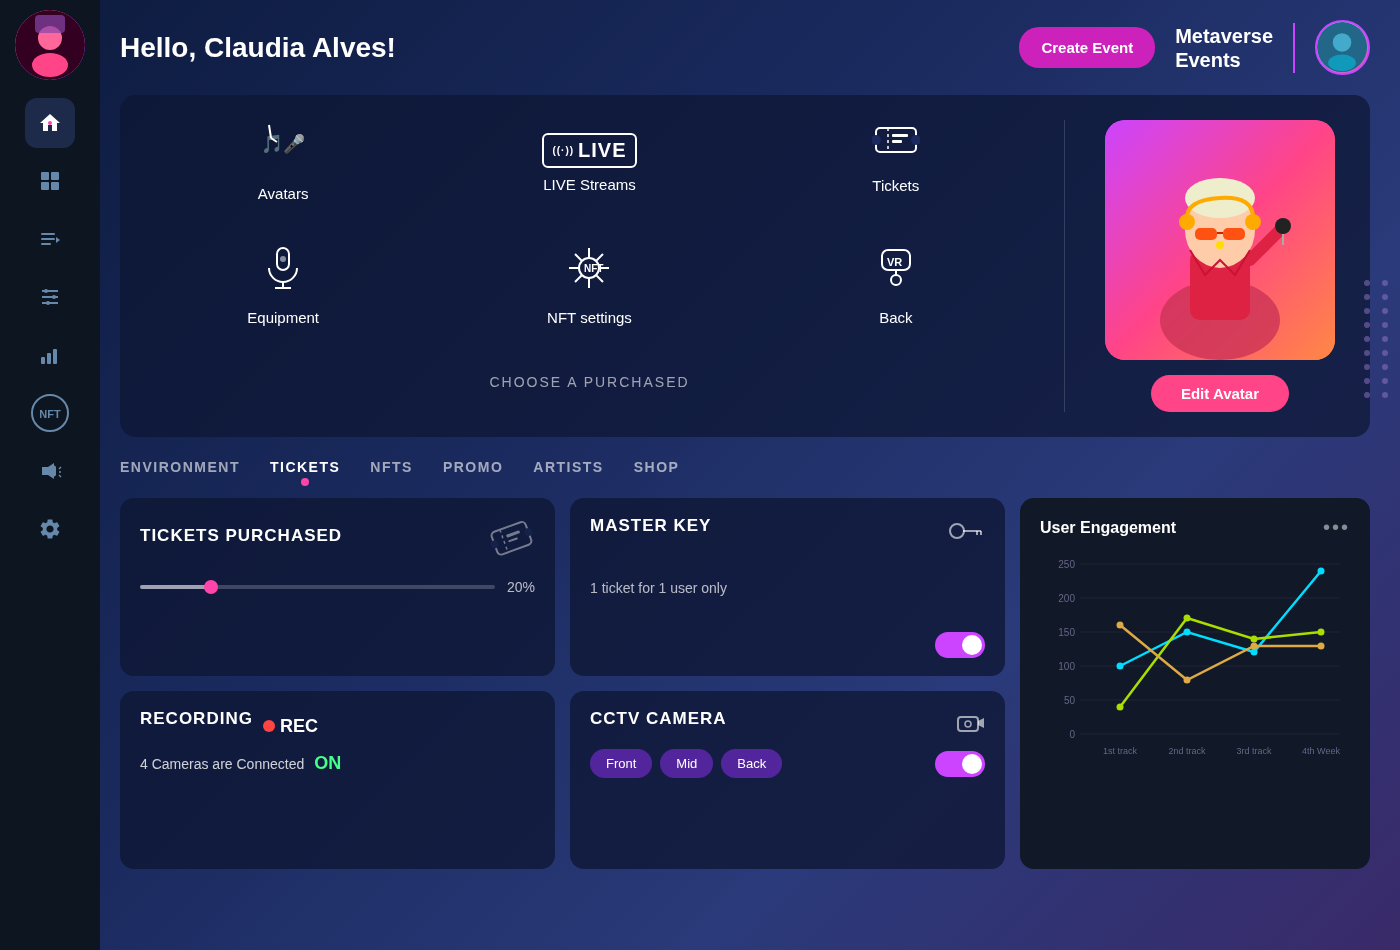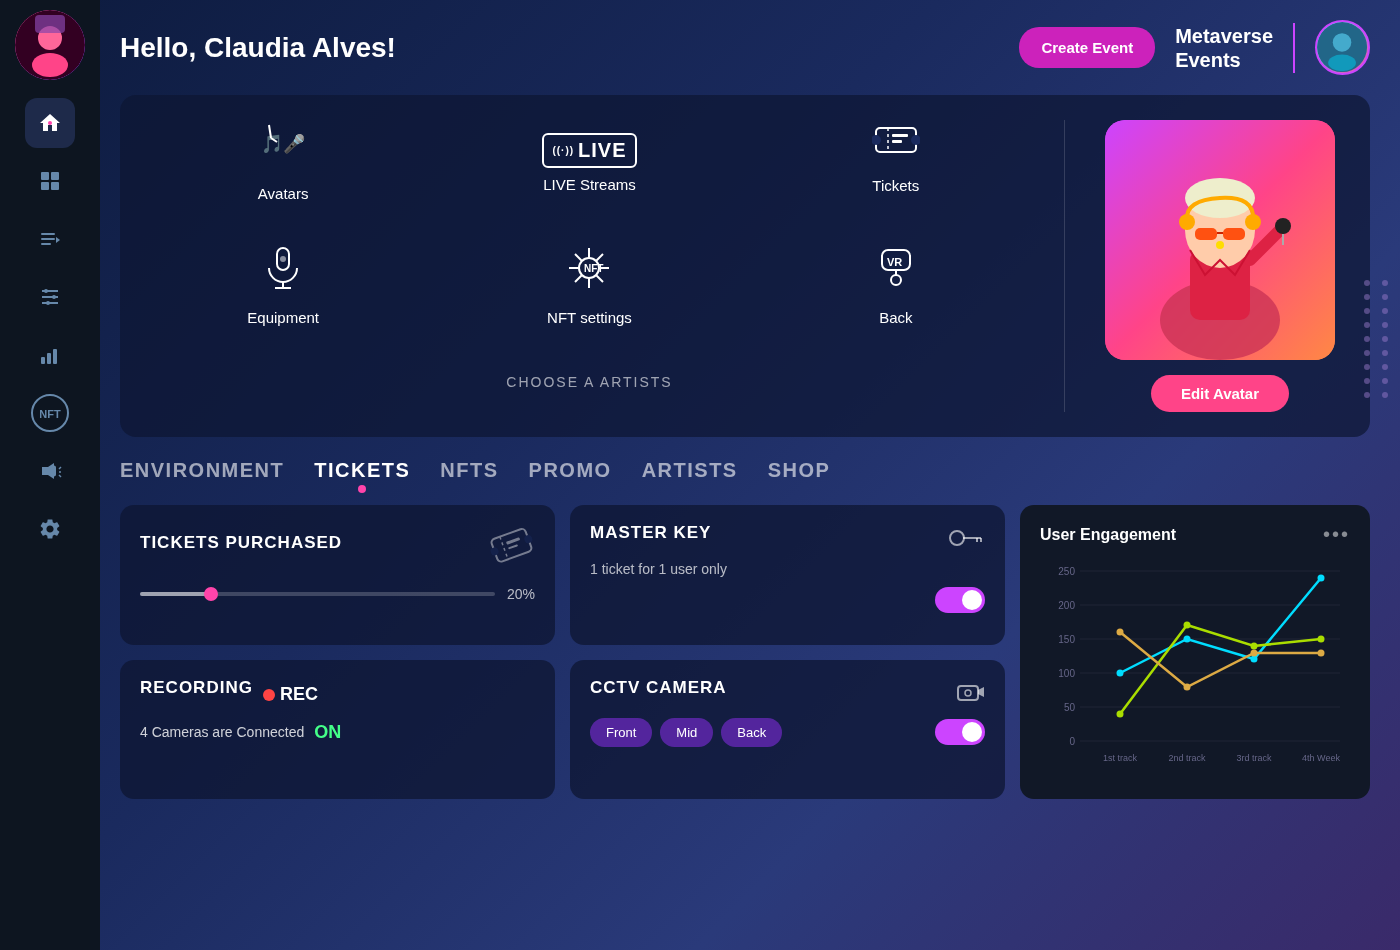--- a/index.html
+++ b/index.html
@@ -186,21 +186,21 @@
     }
 
     
     .tabs-row {
       display: flex;
       gap: 30px;
       margin-bottom: 18px;
     }
     .tab {
       color: rgba(255,255,255,0.6);
-      font-size: 20px;
+      font-size: 14px;
       font-weight: 600;
       letter-spacing: 1.5px;
       cursor: pointer;
       padding-bottom: 5px;
     }
     .tab.active {
       color: white;
       position: relative;
     }
     .tab.active::after {
@@ -282,21 +282,21 @@
       top: -5px;
       left: 20%;
       transform: translateX(-50%);
     }
     .slider-pct {
       font-size: 14px;
       color: rgba(255,255,255,0.7);
     }
 
     
-    .master-key-card { display: flex; flex-direction: column; }
+    .master-key-card { display: flex; flex-direction: column; gap: 26px; }
     .master-key-header {
       display: flex;
       align-items: center;
       justify-content: space-between;
     }
     .key-icon { font-size: 24px; color: rgba(255,255,255,0.6); }
     .master-key-sub {
       font-size: 14px;
       color: rgba(255,255,255,0.7);
       margin-top: 4px;
@@ -611,21 +611,21 @@
           <svg width="48" height="48" viewBox="0 0 48 48" fill="none">
             <rect x="10" y="6" width="28" height="20" rx="6" fill="none" stroke="white" stroke-width="2"></rect>
             <text x="15" y="22" fill="white" font-size="11" font-weight="700">VR</text>
             <line x1="24" y1="26" x2="24" y2="32" stroke="white" stroke-width="2"></line>
             <circle cx="24" cy="36" r="5" fill="none" stroke="white" stroke-width="2"></circle>
           </svg>
         </div>
         <div class="category-label">Back</div>
       </div>
 
-      <div class="choose-label">CHOOSE A ARTISTS</div>
+      <div class="choose-label">CHOOSE A PURCHASED</div>
     </div>
 
     <div class="avatar-panel">
       <div class="avatar-display">
         <svg width="230" height="240" viewBox="0 0 230 240" xmlns="http://www.w3.org/2000/svg">
           <defs>
             <linearGradient id="bgGrad" x1="0%" y1="0%" x2="100%" y2="100%">
               <stop offset="0%" style="stop-color:#cc44ff"></stop>
               <stop offset="50%" style="stop-color:#ff4488"></stop>
               <stop offset="100%" style="stop-color:#ff8844"></stop>

